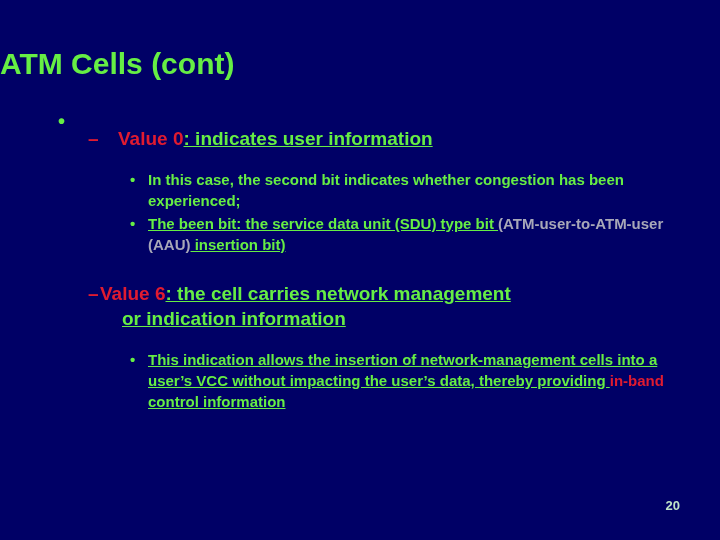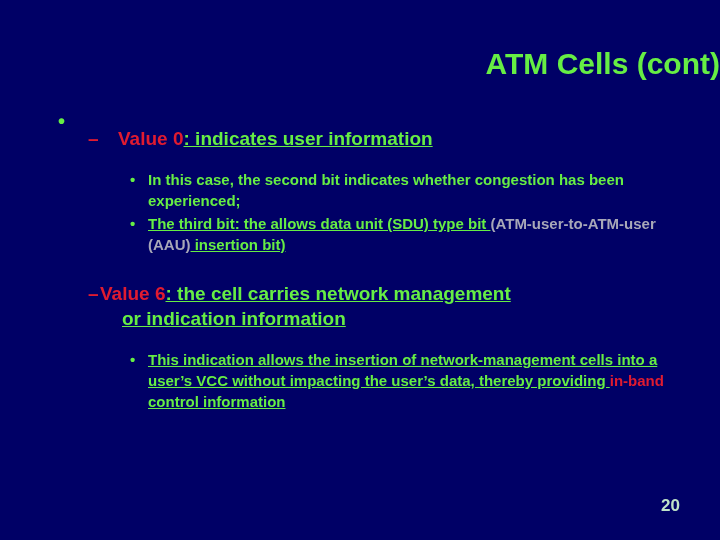--- a/index.html
+++ b/index.html
@@ -20,21 +20,21 @@
     background: #000066;
     box-sizing: border-box;
   }
 
   
   .slide-title {
     position: absolute;
     top: 46px;
     left: 0;
     width: 720px;
-    text-align: right;
+    text-align: left;
     font-size: 30px;
     font-weight: bold;
     color: #66EE44;
     letter-spacing: 0px;
     line-height: 36px;
   }
 
   
   .body {
     position: absolute;
@@ -115,21 +115,21 @@
 
   .red { color: #E01B30; margin-top: 48px; }
   .green { color: #66EE44; text-decoration: underline; }
   .grey { color: #A8A8B8; }
 
   
   .page-number {
     position: absolute;
     right: 40px;
     bottom: 26px;
-    font-size: 17px;
+    font-size: 13px;
     font-weight: bold;
     color: #BFE3C8;
     line-height: 16px;
   }
 </style>
 </head>
 <body>
 
 <div class="slide">
 
@@ -146,21 +146,21 @@
       <span class="red">Value 0</span><span class="green">: indicates user information</span>
     </div>
 
     <div class="lvl3 grp-space-top">
       <span class="bullet">•</span>
       <span>In this case, the second bit indicates whether congestion has been experienced;</span>
     </div>
 
     <div class="lvl3">
       <span class="bullet">•</span>
-      <span class="green">The third bit: the allows data unit (SDU) type bit </span><span class="grey">(ATM-user-to-ATM-user (AAU)</span><span class="green"> insertion bit)</span>
+      <span class="green">The been bit: the service data unit (SDU) type bit </span><span class="grey">(ATM-user-to-ATM-user (AAU)</span><span class="green"> insertion bit)</span>
     </div>
 
     <div class="lvl2 centered grp-space-top-lg">
       <span class="dash">–</span>
       <span class="red">Value 6</span><span class="green">: the cell carries network management</span>
       <span class="wrapline green">or indication information</span>
     </div>
 
     <div class="lvl3 grp-space-top">
       <span class="bullet">•</span>

